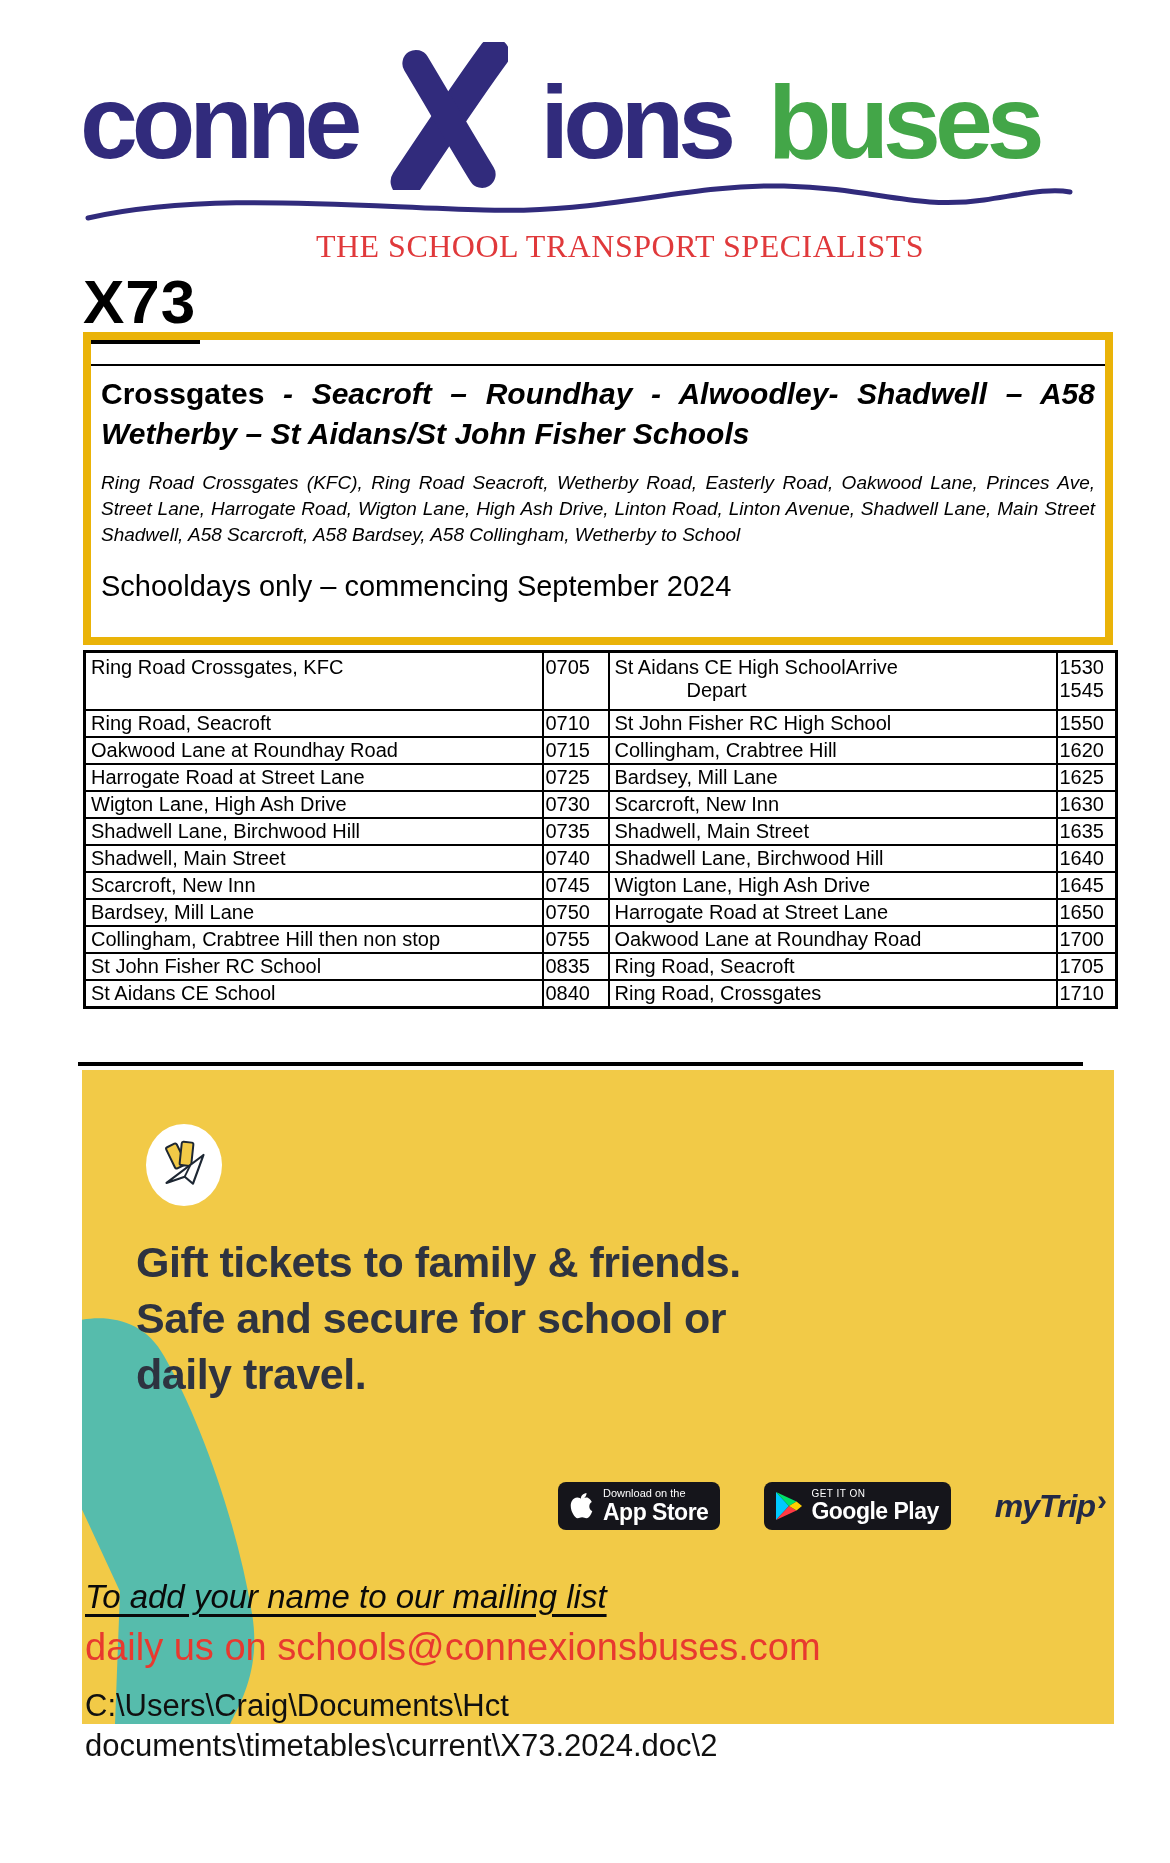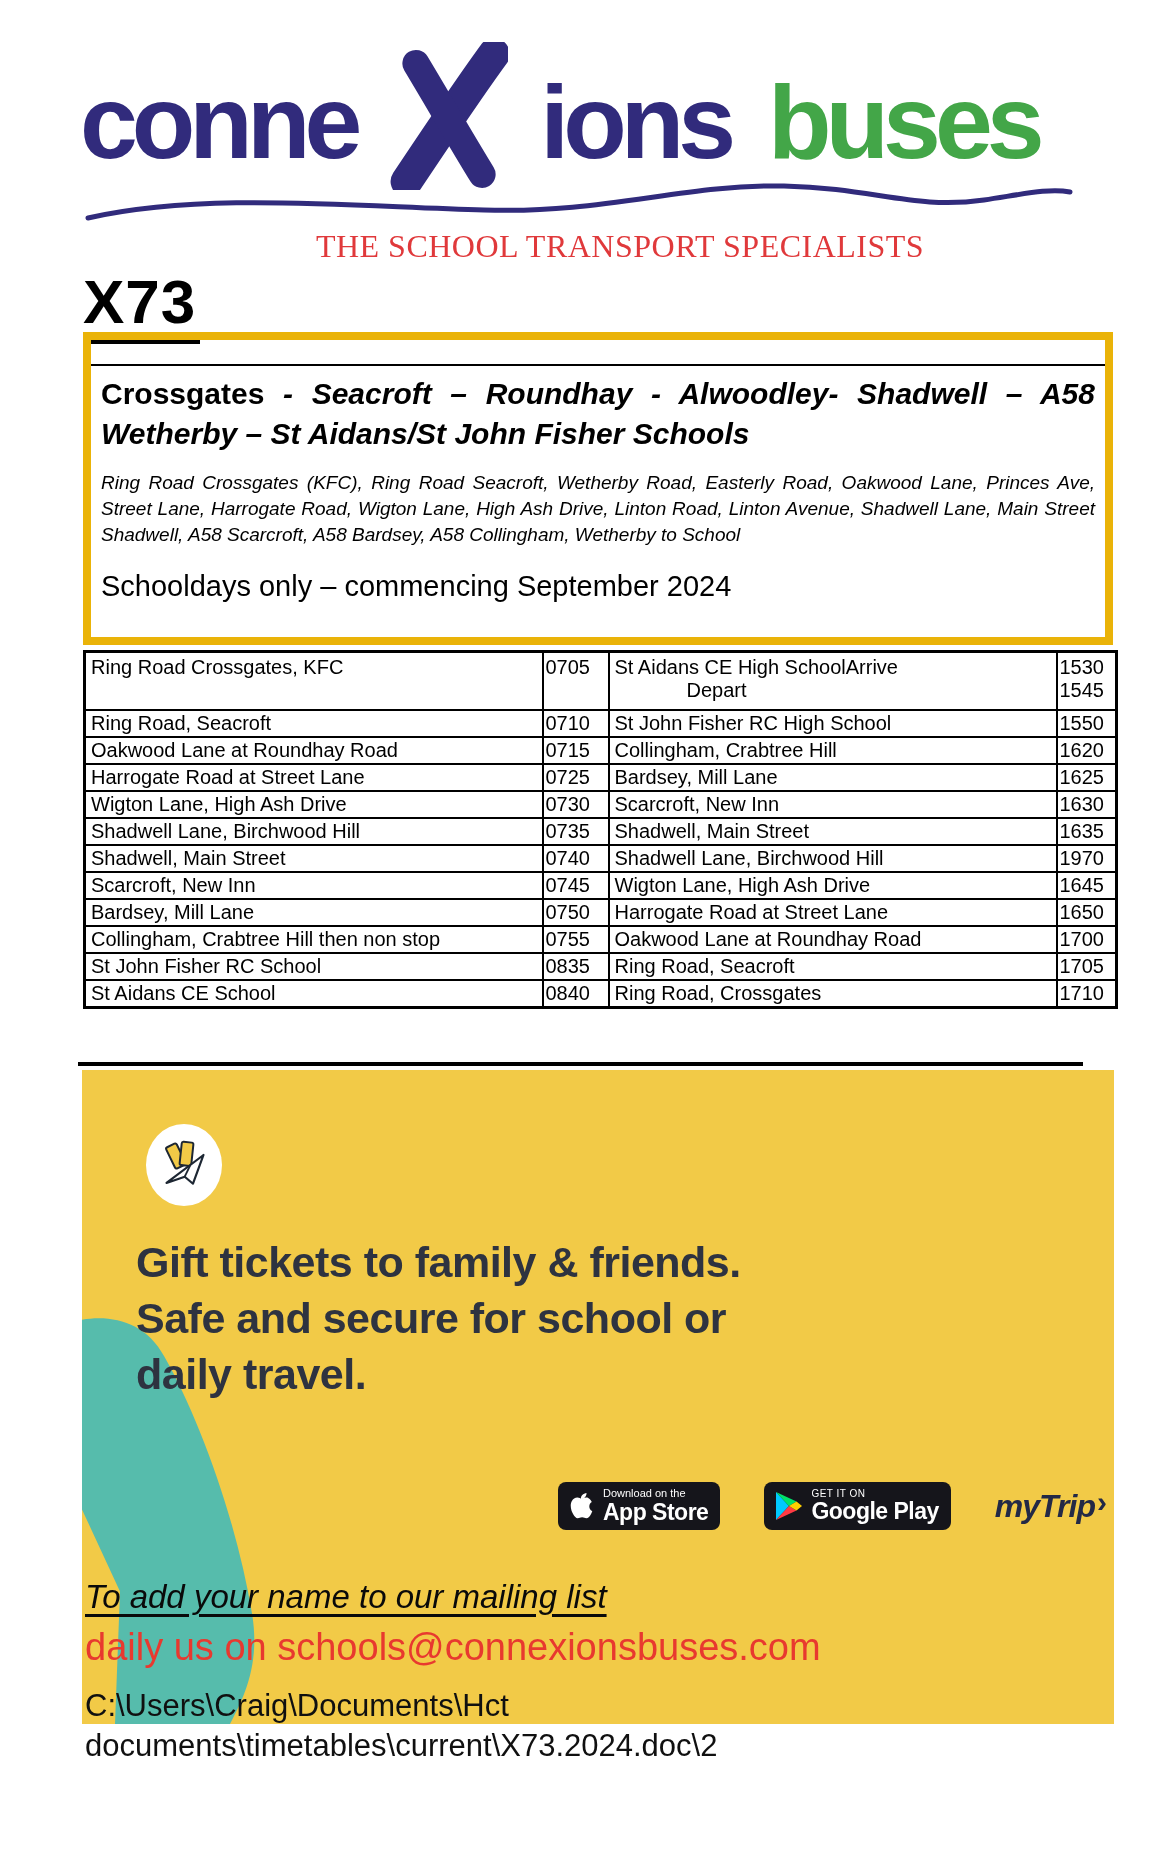--- a/index.html
+++ b/index.html
@@ -46,21 +46,21 @@
     background:#fff; border-radius:50%; display:flex; align-items:center; justify-content:center; }
   .headline { position:absolute; left:54px; top:164px; font-weight:bold; font-size:43px;
     line-height:56px; color:#2E3340; letter-spacing:-0.5px; }
   .badges { position:absolute; left:448px; top:412px; display:flex; align-items:center; gap:44px;padding-left:28px; }
   .store-badge { height:48px; background:#15151b; border-radius:8px; color:#fff;
     display:flex; align-items:center; padding:0 12px; gap:9px; }
   .badge-txt { display:flex; flex-direction:column; justify-content:center; line-height:1.05; }
   .badge-small { font-size:11px; }
   .badge-small.caps { font-size:10px; letter-spacing:0.5px; }
   .badge-big { font-size:23px; font-weight:bold; letter-spacing:-0.5px; }
-  .mytrip { display:flex; align-items:flex-end; color:#232946; }
+  .mytrip { display:flex; align-items:center; color:#232946; }
   .mytrip-word { font-size:32px; font-weight:bold; font-style:italic; letter-spacing:-1px; }
   .mytrip-chev { font-size:30px; font-weight:bold; margin-left:2px; position:relative; top:-6px; }
   
   .mailing { position:absolute; left:85px; top:1578px; font-size:33px; font-style:italic;
     text-decoration:underline; text-underline-offset:6px; color:#0a0a0a; }
   .email { position:absolute; left:85px; top:1626px; font-size:38px; color:#E8392F; }
   .path1 { position:absolute; left:85px; top:1688px; font-size:31px; color:#101010; }
   .path2 { position:absolute; left:85px; top:1728px; font-size:31px; color:#101010; }
 </style>
 </head>
@@ -153,21 +153,21 @@
     <tr>
       <td>Shadwell Lane, Birchwood Hill</td>
       <td class="time">0735</td>
       <td>Shadwell, Main Street</td>
       <td class="time">1635</td>
     </tr>
     <tr>
       <td>Shadwell, Main Street</td>
       <td class="time">0740</td>
       <td>Shadwell Lane, Birchwood Hill</td>
-      <td class="time">1970</td>
+      <td class="time">1640</td>
     </tr>
     <tr>
       <td>Scarcroft, New Inn</td>
       <td class="time">0745</td>
       <td>Wigton Lane, High Ash Drive</td>
       <td class="time">1645</td>
     </tr>
     <tr>
       <td>Bardsey, Mill Lane</td>
       <td class="time">0750</td>

